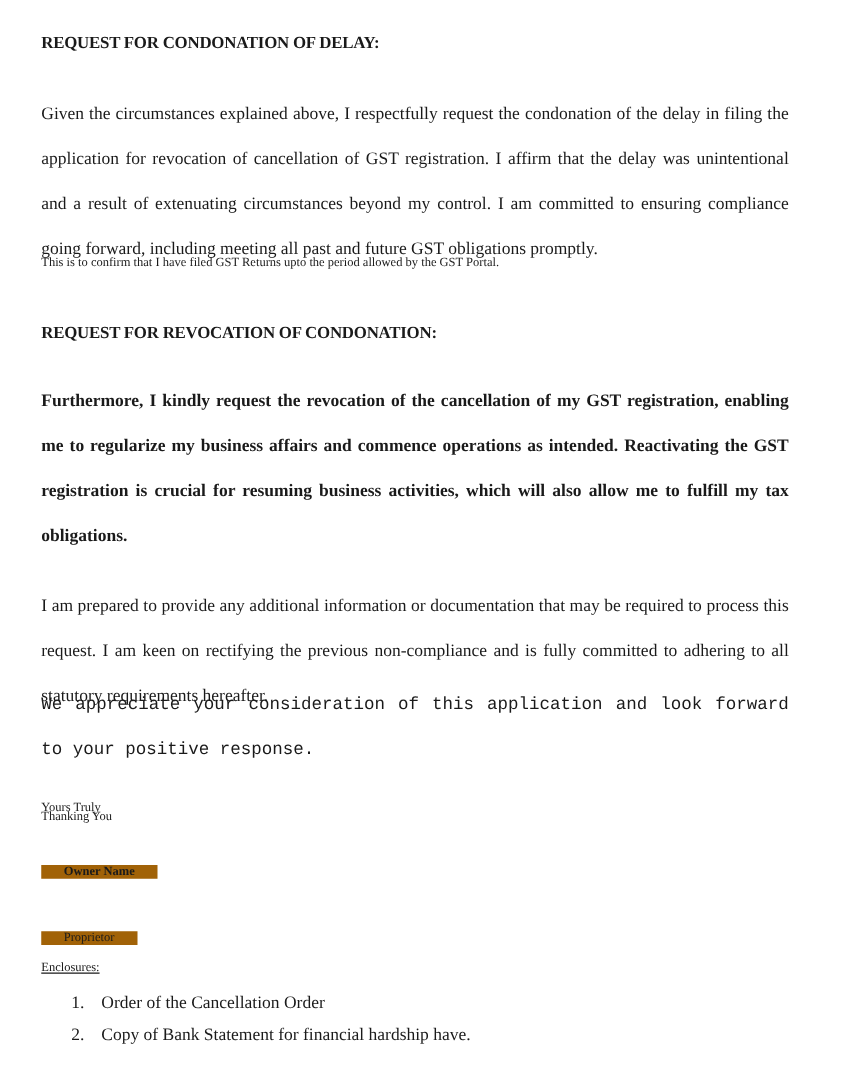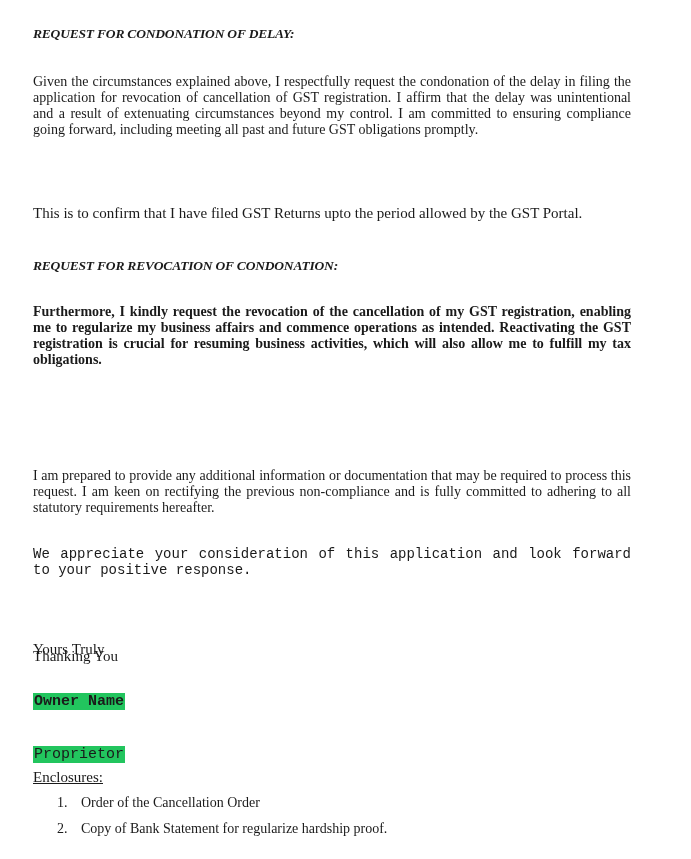--- a/index.html
+++ b/index.html
@@ -7,31 +7,30 @@
     width: 691px; height: 859px; overflow: hidden;
     font-family: "Liberation Serif", "DejaVu Serif", serif;
     color: #1a1a1a;
     position: relative;
   }
   .page { position: absolute; left: 33px; top: 0; width: 598px; }
   .heading {
     position: absolute; left: 0;
     font-weight: bold; font-size: 13.5px; letter-spacing: -0.2px;
     white-space: nowrap;
-    font-style: italic;
   }
   .para {
     position: absolute; left: 0; width: 598px;
-    font-size: 14px; line-height: 16px;
+    font-size: 14px; line-height: 36px;
     text-align: justify; text-align-last: left;
   }
   .line {
-    position: absolute; left: 0; font-size: 15px; white-space: nowrap;
+    position: absolute; left: 0; font-size: 10px; white-space: nowrap;
   }
-  .hl { background: #22c55e; padding: 0 1px; font-family: Liberation Mono, monospace; }
+  .hl { background: #a16207; padding: 0 18px; }
   .bold { font-weight: bold; }
   .list-item { position: absolute; left: 24px; font-size: 14px; white-space: nowrap; }
   .list-item .num { display: inline-block; width: 24px; }
 </style>
 </head>
 <body>
 
 <div class="page">
   <div class="heading" style="top:26px;">REQUEST FOR CONDONATION OF DELAY:</div>
 
@@ -48,15 +47,15 @@
   <div class="line" style="top:641px;text-align:right;">Yours Truly</div>
 
   <div class="line" style="top:692px;"><span class="hl bold">Owner Name</span></div>
   <div class="line" style="top:718px;margin-top:27px;"><span class="hl">Proprietor</span></div>
 
   <div class="line" style="top:769px;text-decoration:underline;">Enclosures:</div>
   <div class="list-item" style="top:795px;">
     <span class="num">1.</span><span>Order of the Cancellation Order</span>
   </div>
   <div class="list-item" style="top:821px;">
-    <span class="num">2.</span><span>Copy of Bank Statement for regularize hardship proof.</span>
+    <span class="num">2.</span><span>Copy of Bank Statement for financial hardship have.</span>
   </div>
 </div>
 
 </body></html>

